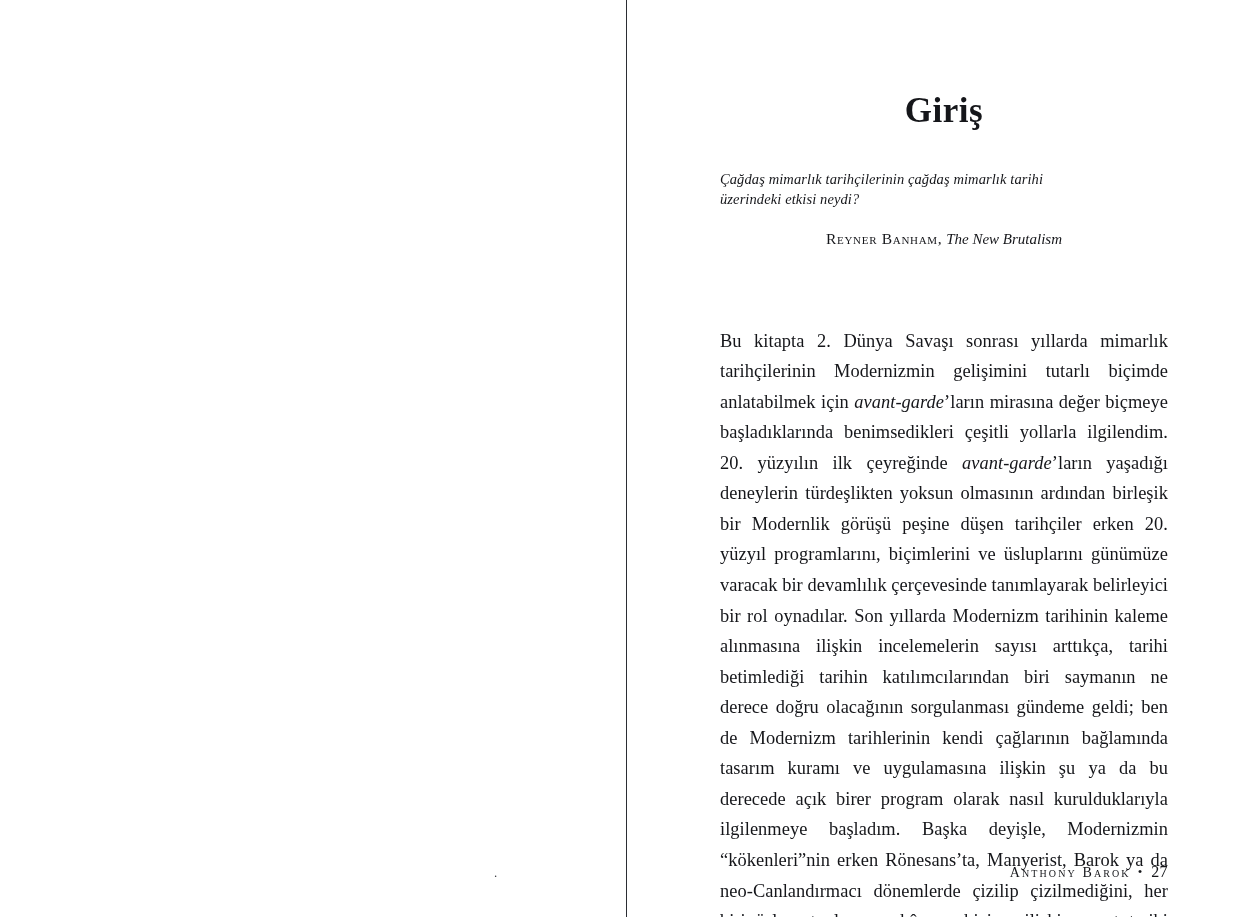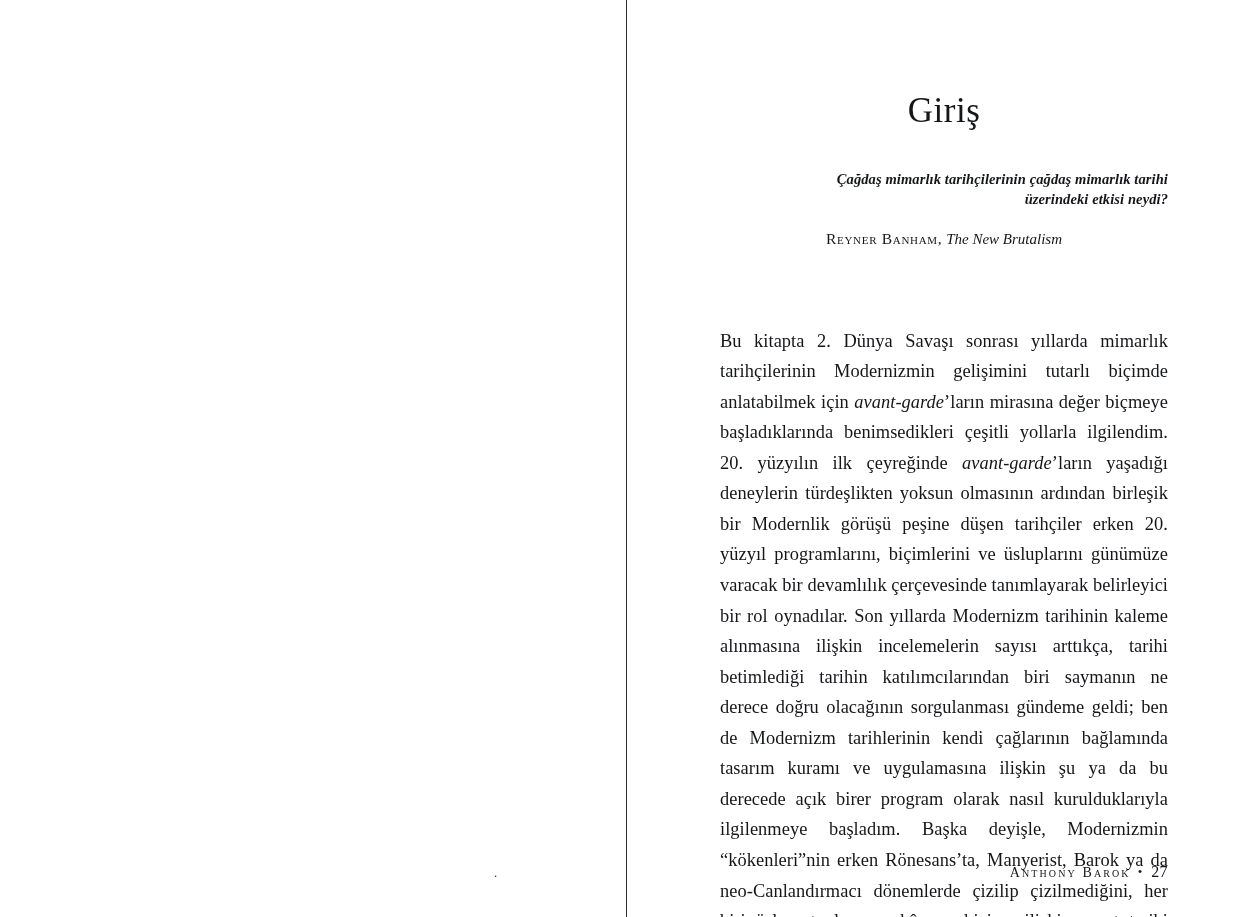--- a/index.html
+++ b/index.html
@@ -54,33 +54,32 @@
     position: absolute;
     left: 93px;
     top: 0;
     width: 448px;
   }
   .chapter-title {
     margin: 0;
     padding-top: 92px;
     text-align: center;
     font-size: 35px;
-    font-weight: 400;
+    font-weight: 700;
     line-height: 1.1;
     letter-spacing: 0.5px;
   }
   .epigraph {
     margin: 0;
     padding-top: 38px;
-    text-align: right;
+    text-align: left;
     font-style: italic;
     font-size: 14.5px;
     line-height: 1.42;
     letter-spacing: 0.1px;
-    font-weight: bold;
   }
   .epigraph-attrib {
     margin: 12px;
     padding-top: 6px;
     text-align: center;
     font-size: 15px;
     line-height: 1.4;
   }
   .smallcaps {
     font-variant: small-caps;

